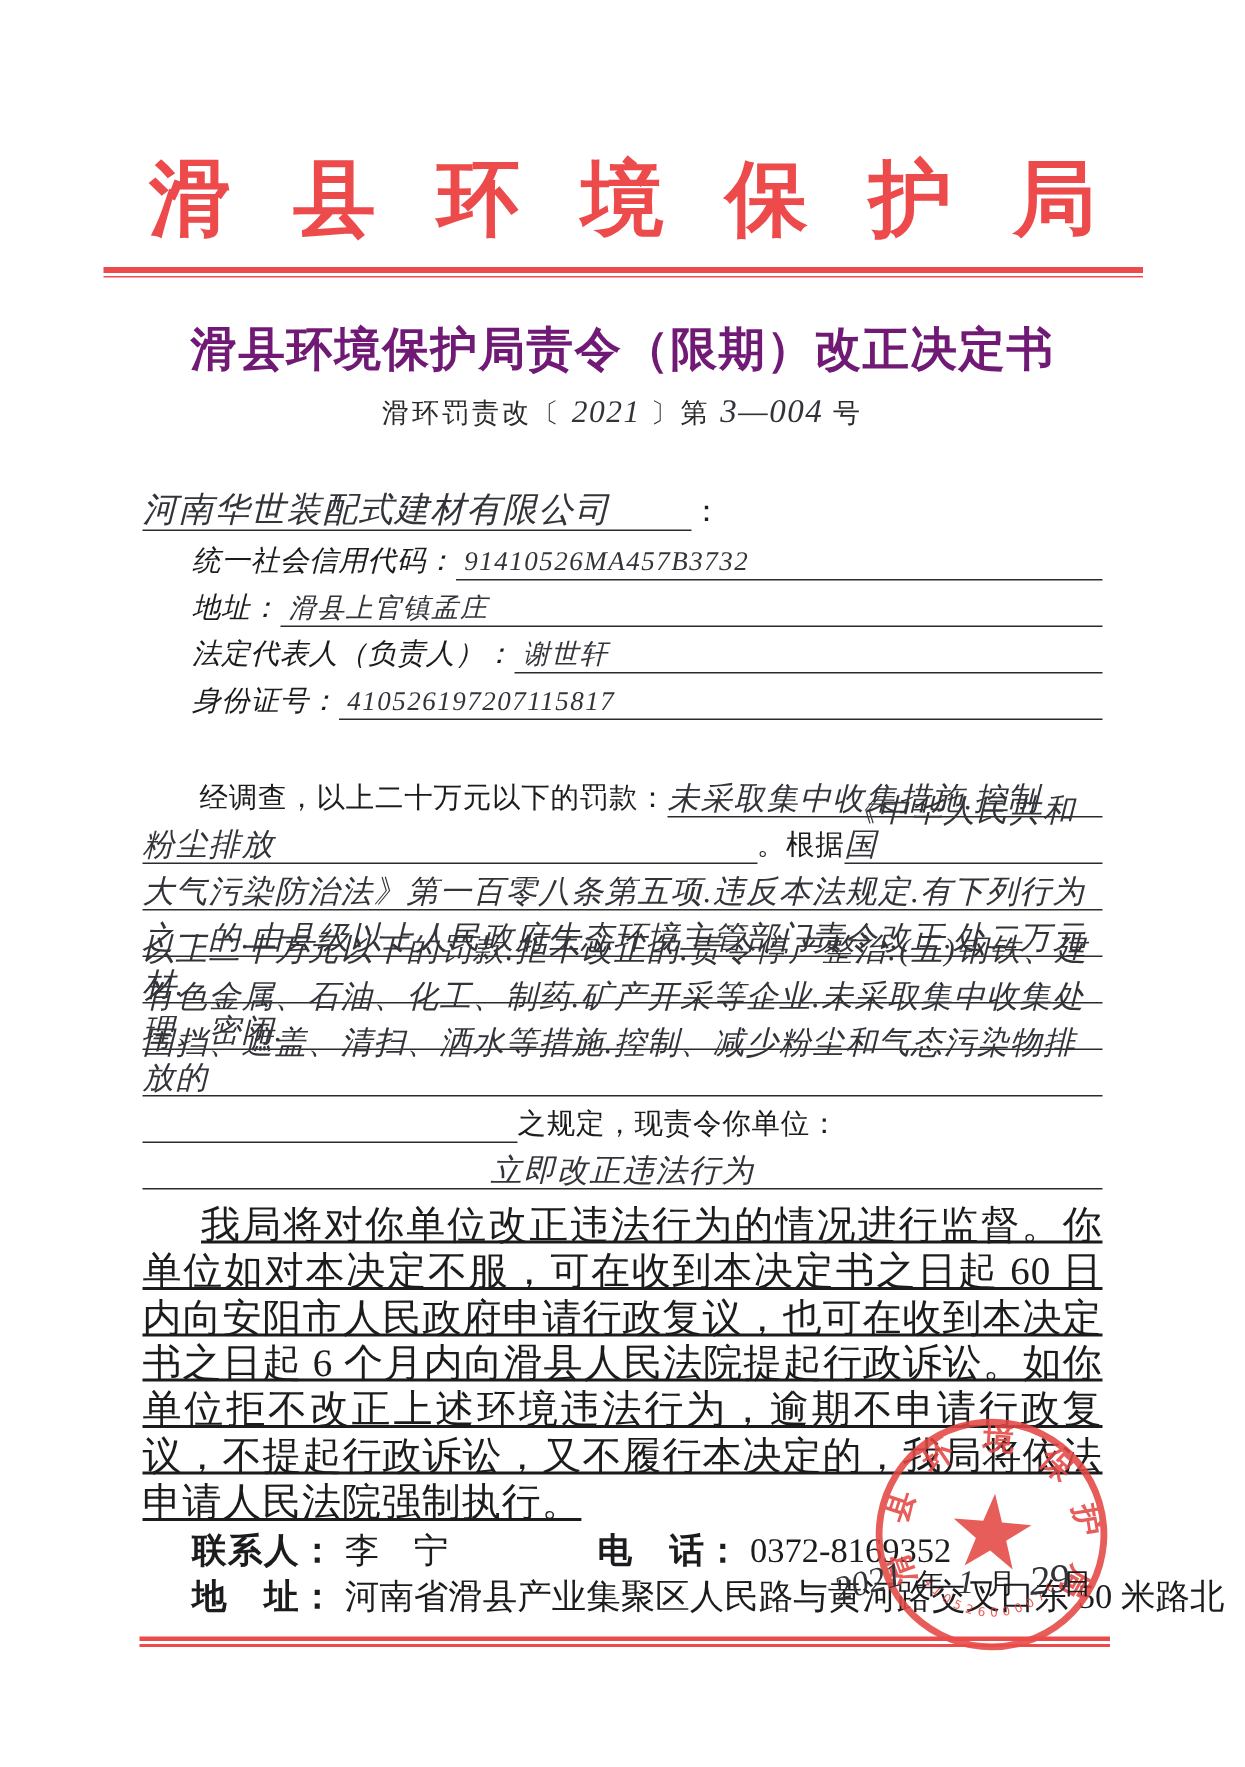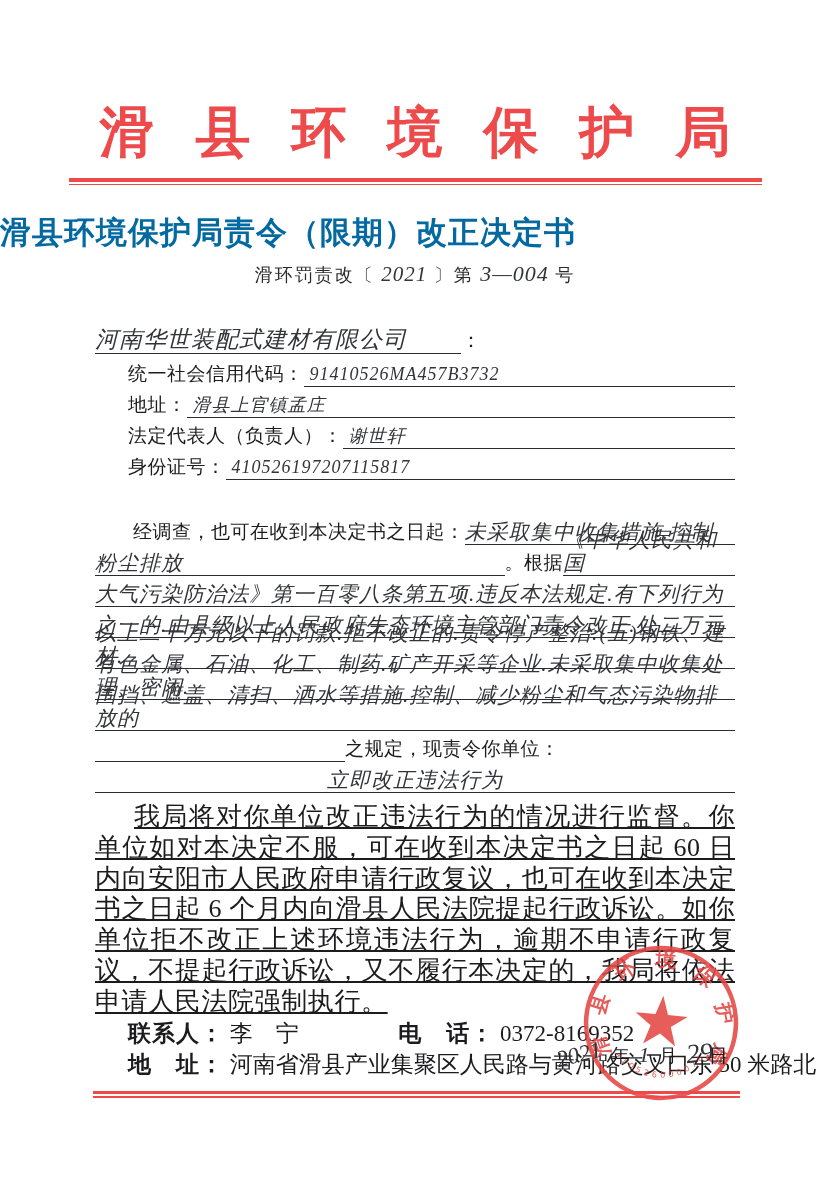--- a/index.html
+++ b/index.html
@@ -22,23 +22,24 @@
     text-indent:41px;
     line-height:62px;
     white-space:nowrap;
   }
   .rule-double{width:693px;margin:14px auto 0 auto;}
   .rule-double .rt{height:3.5px;background:#ed4a4c;}
   .rule-double .rb{height:1.5px;background:#ed4a4c;margin-top:2px;}
   
   .doc-title{
     margin-top:26px;
+    text-align:center;
     font-size:31px;
     font-weight:700;
-    color:#0369a1;
+    color:#701a75;
     letter-spacing:1px;
     line-height:44px;
   }
   .doc-no{
     margin-top:4px;
     text-align:center;
     font-size:18px;
     line-height:30px;
     letter-spacing:2px;
     color:#2a2a2c;
@@ -51,21 +52,21 @@
     letter-spacing:1px;
   }
   .u{border-bottom:1.3px solid #2b2b2b;}
   
   .content{margin:0 95px;width:640px;}
   .recipient{margin-top:34px;}
   .company-row{display:flex;align-items:center;height:32px;font-size:20px;}
   .company-row .hw{font-size:23px;line-height:26px;}
   .company-line{display:inline-block;width:366px;}
   .field-row{display:flex;align-items:flex-end;height:31px;font-size:19px;}
-  .field-row .label{padding-left:33px;white-space:nowrap;letter-spacing:0.5px;}
+  .field-row .label{padding-left:33px;white-space:nowrap;letter-spacing:0.5px;font-style:italic;}
   .field-row .val{flex:1 1 auto;font-size:18px;line-height:24px;padding-left:6px;}
   
   .findings{margin-top:34px;}
   .fline{display:flex;align-items:flex-end;height:31px;font-size:19px;letter-spacing:0.5px;}
   .fline .print{white-space:nowrap;}
   .grow{flex:1 1 auto;}
   .fline .hw{font-size:21px;line-height:23px;}
   .indent{padding-left:38px;}
   .blank-short{display:inline-block;width:250px;}
   .center-hw{text-align:center;}
@@ -139,21 +140,21 @@
         <span class="val u hw">谢世轩</span>
       </div>
       <div class="field-row">
         <span class="label">身份证号：</span>
         <span class="val u hw">410526197207115817</span>
       </div>
     </div>
 
     <div class="findings">
       <div class="fline">
-        <span class="print indent">经调查，也可在收到本决定书之日起：</span>
+        <span class="print indent">经调查，以上二十万元以下的罚款：</span>
         <span class="hw u grow">未采取集中收集措施.控制</span>
       </div>
       <div class="fline">
         <span class="hw u grow">粉尘排放</span>
         <span class="print">。根据</span>
         <span class="hw u" style="width:172px">《中华人民共和国</span>
       </div>
       <div class="fline">
         <span class="hw u grow">大气污染防治法》第一百零八条第五项.违反本法规定.有下列行为</span>
       </div>

